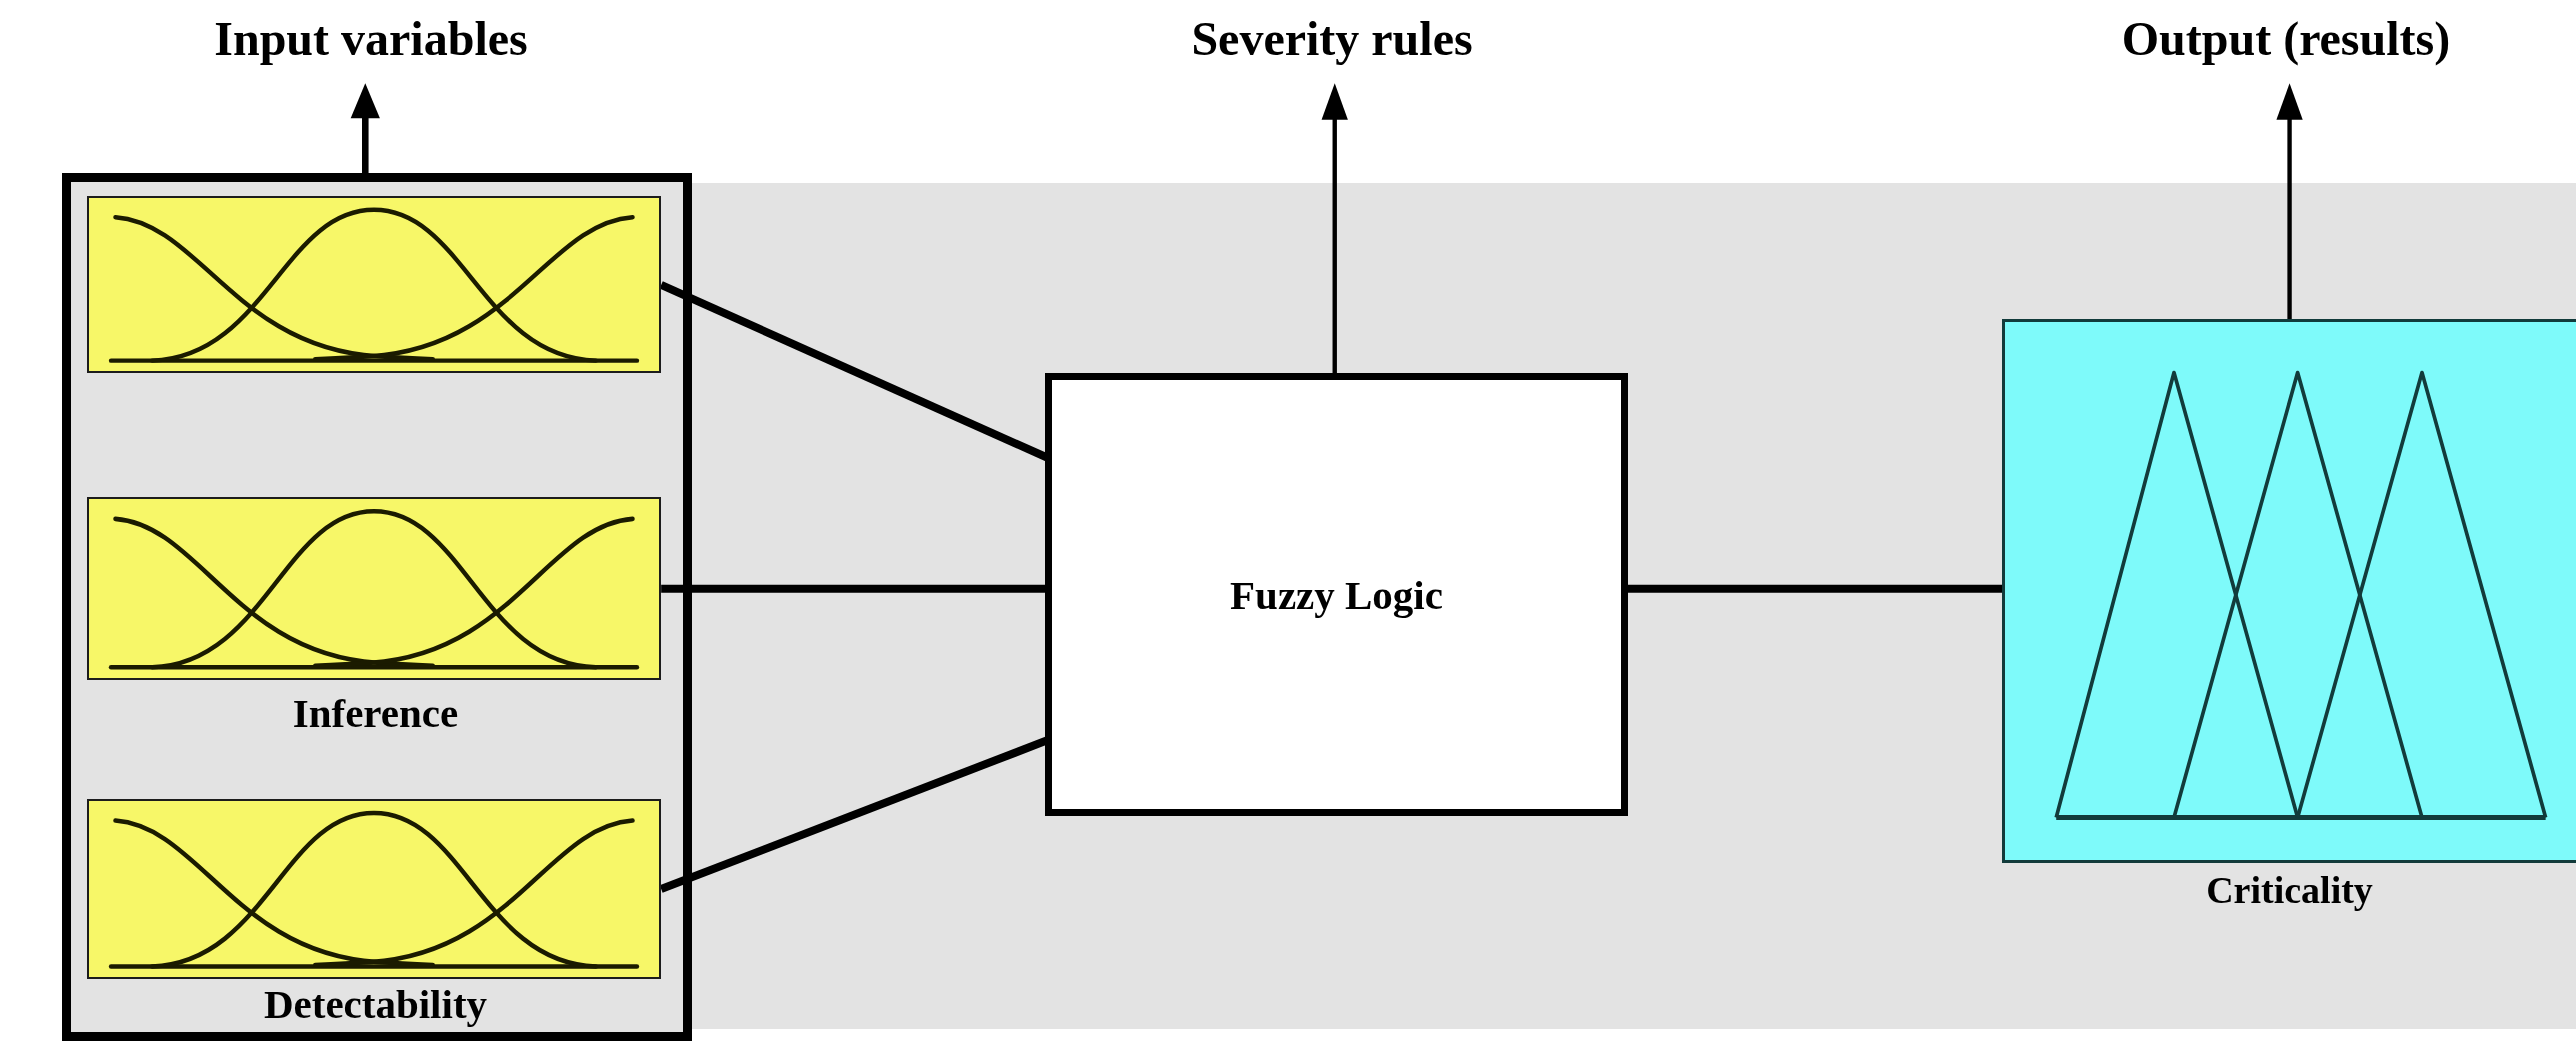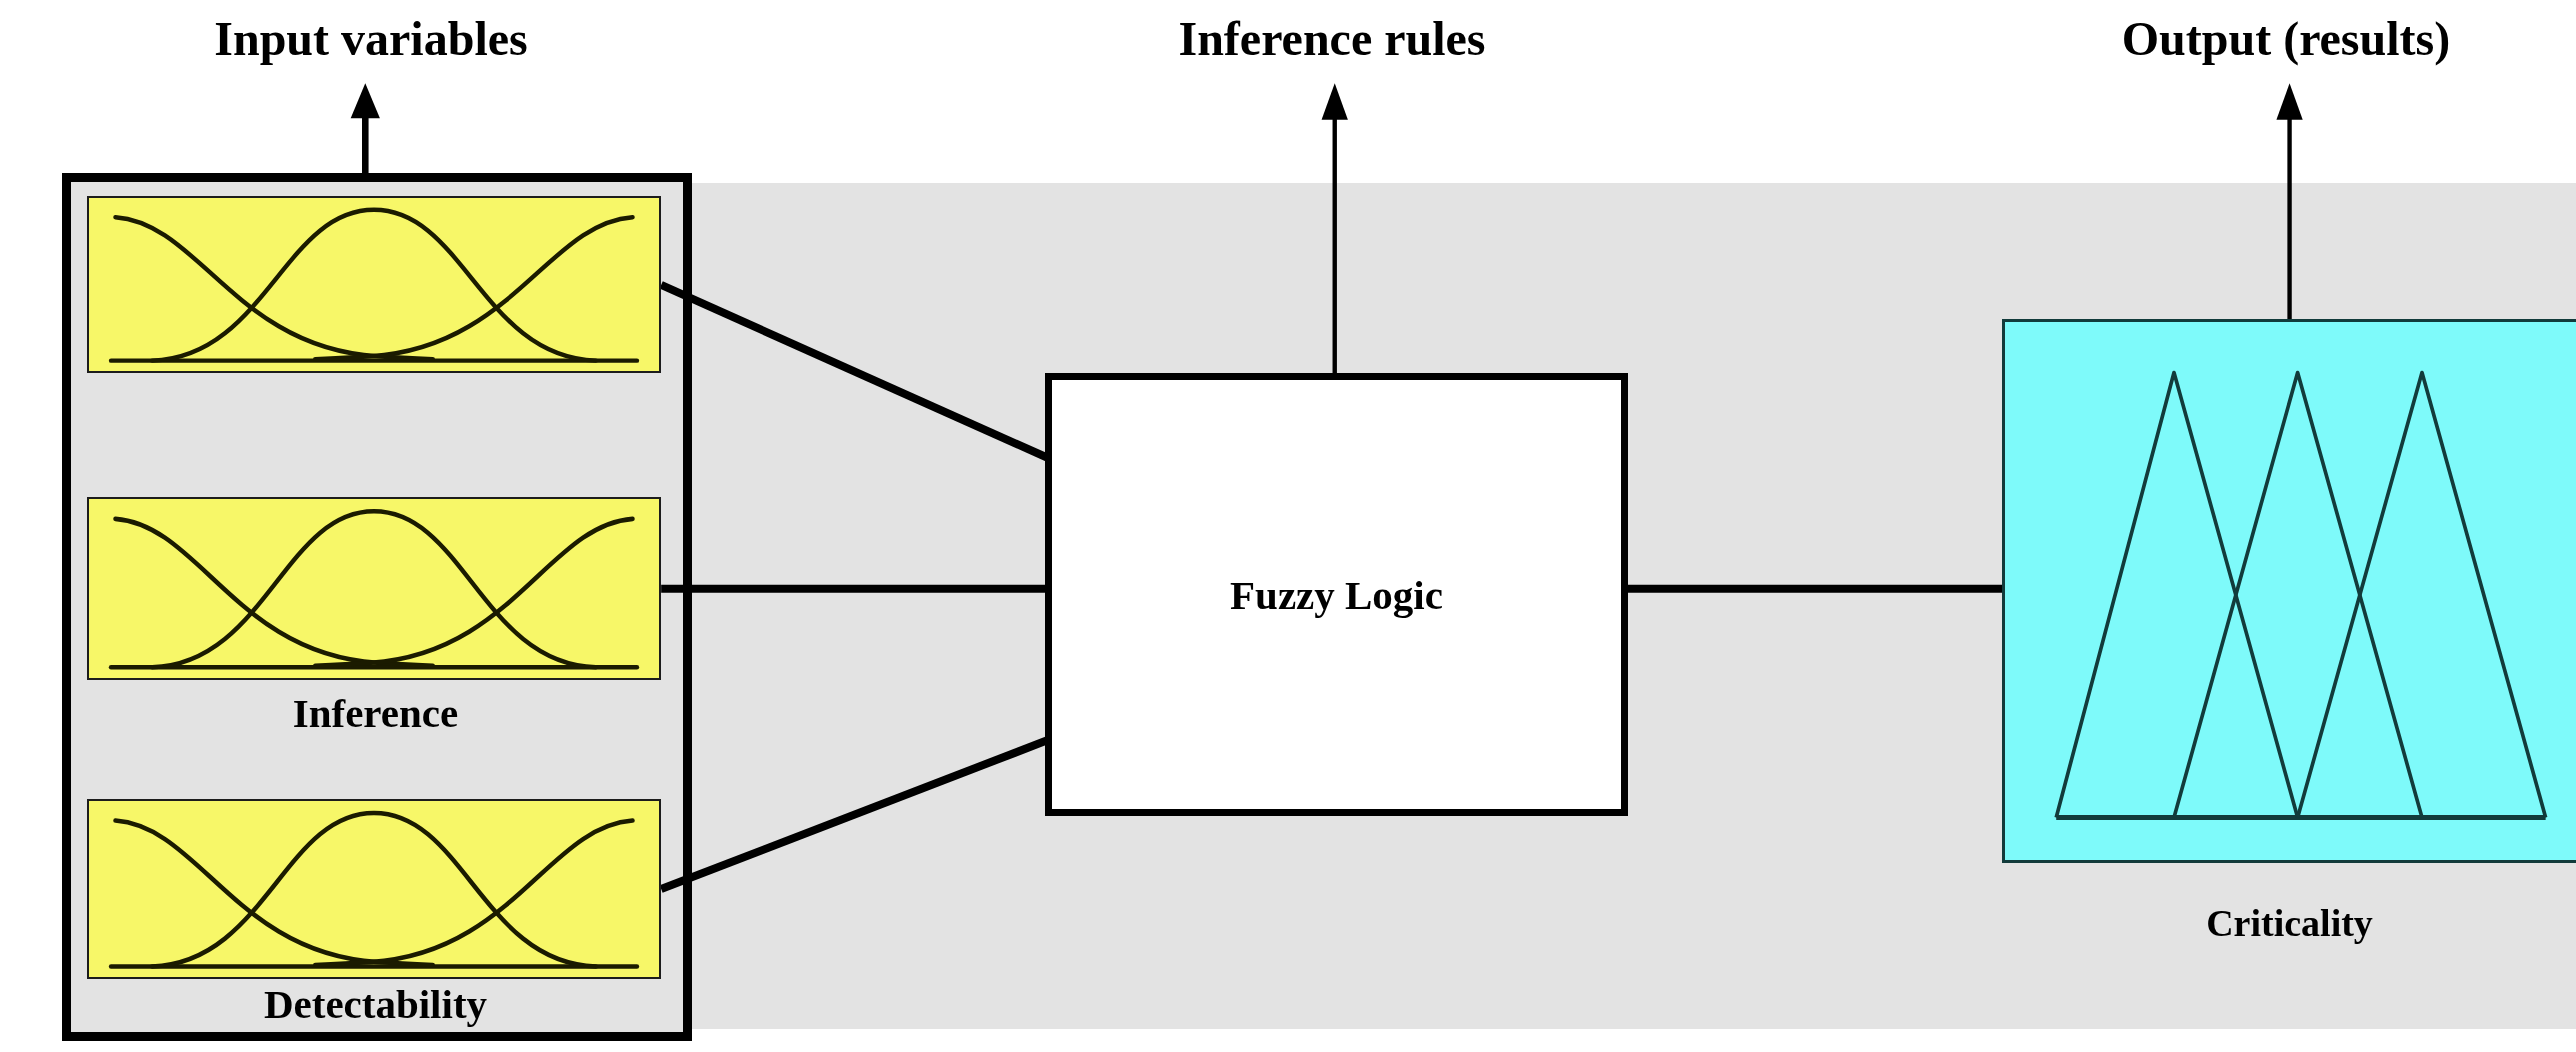--- a/index.html
+++ b/index.html
@@ -67,21 +67,21 @@
   .output-box{
     position:absolute;left:1956px;top:319px;width:592px;height:544px;
     box-sizing:border-box;border:3.7px solid var(--tri);
     background:var(--cyan);
   }
   .output-box svg{position:absolute;left:0;top:0;width:100%;height:100%;}
   .tri path,.tri polyline{stroke:var(--tri);fill:none;stroke-linejoin:round;}
   .tri .base{stroke-width:7;}
   .tri polyline{stroke-width:5;}
   .out-label{
-    position:absolute;left:1988px;top:901px;width:511px;height:44px;
+    position:absolute;left:1988px;top:868px;width:511px;height:44px;
     font-size:38px;line-height:44px;text-align:center;white-space:nowrap;
   }
 </style>
 </head>
 <body>
 
 <div class="canvas">
 
   <div class="band"></div>
 
@@ -100,21 +100,21 @@
       <line x1="3071" y1="438" x2="3071" y2="162" stroke-width="6"></line>
       <polygon points="3071,114 3053,164 3089,164"></polygon>
     </g>
     <line class="conn" x1="842" y1="390" x2="1374" y2="628"></line>
     <line class="conn" x1="842" y1="806" x2="1374" y2="806"></line>
     <line class="conn" x1="842" y1="1217" x2="1374" y2="1012"></line>
     <line class="conn" x1="2160" y1="806" x2="2683" y2="806"></line>
   </svg>
 
   <div class="title t-input">Input variables</div>
-  <div class="title t-inference">Inference rules</div>
+  <div class="title t-inference">Severity rules</div>
   <div class="title t-output">Output (results)</div>
 
   <div class="var-box var1">
     <svg class="curves" viewBox="0 0 776 234" preserveAspectRatio="none" aria-hidden="true">
       <path d="M30,220 H746"></path>
       <path d="M36,26 C150,34 200,202 392,214 C424,216 446,217 468,218"></path>
       <path d="M308,218 C330,217 352,216 384,214 C576,202 626,34 740,26"></path>
       <path d="M86,220 C240,215 266,16 388,16 C510,16 536,215 690,220"></path>
     </svg>
   </div>

